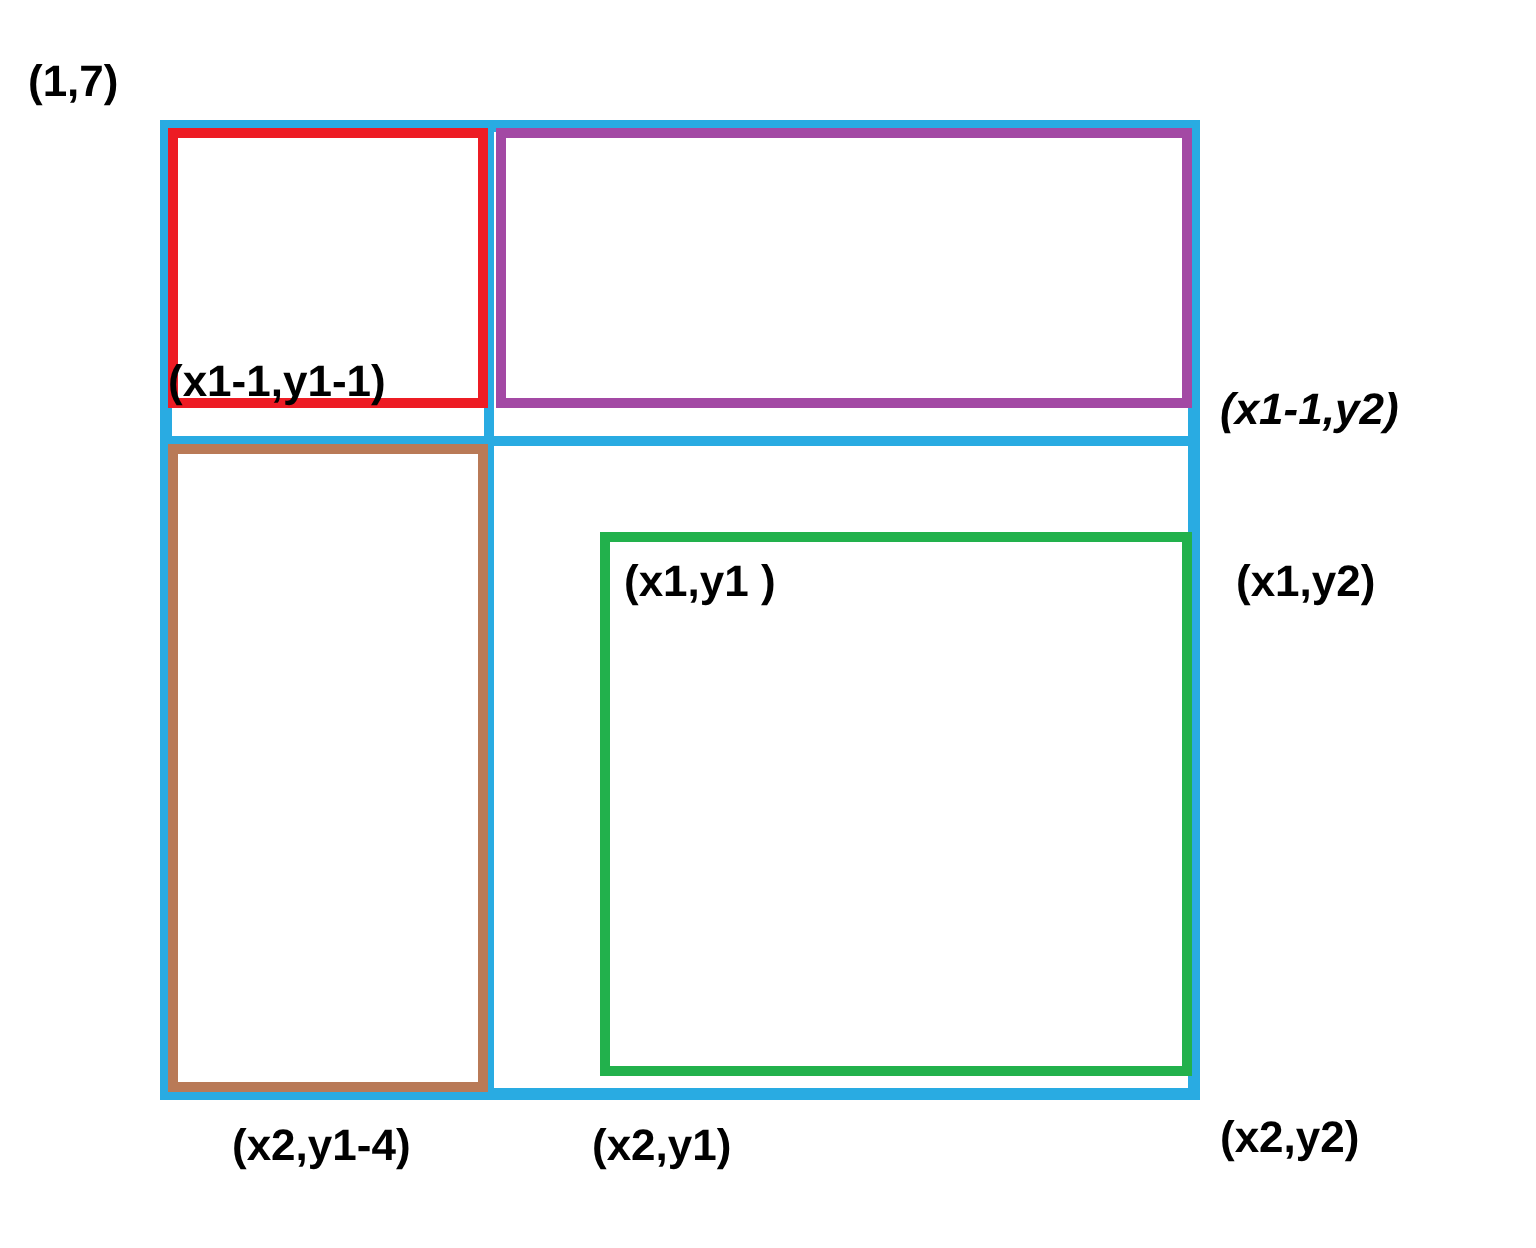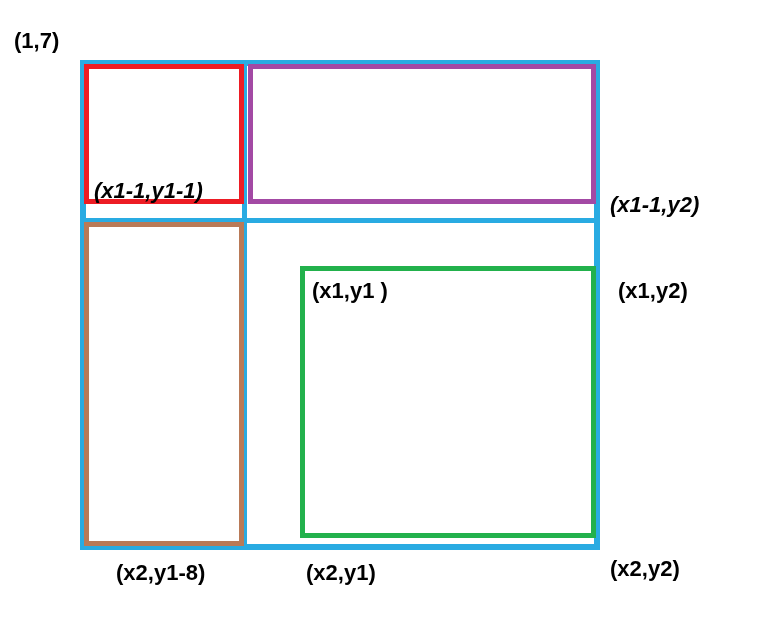--- a/index.html
+++ b/index.html
@@ -57,25 +57,25 @@
 <div class="rect red-box" style="left:84px; top:64px; width:160px; height:140px;"></div>
 
 <div class="rect purple-box" style="left:248px; top:64px; width:348px; height:140px;"></div>
 
 <div class="rect brown-box" style="left:84px; top:222px; width:160px; height:324px;"></div>
 
 <div class="rect green-box" style="left:300px; top:266px; width:296px; height:272px;"></div>
 
 <div class="label" style="left:14px; top:28px;">(1,7)</div>
 
-<div class="label" style="left:94px; top:178px;font-style:italic;">(x1-1,y1-1)</div>
+<div class="label" style="left:84px; top:178px;">(x1-1,y1-1)</div>
 
 <div class="label" style="left:610px; top:192px;font-style:italic;">(x1-1,y2)</div>
 
 <div class="label" style="left:312px; top:278px;">(x1,y1 )</div>
 
 <div class="label" style="left:618px; top:278px;">(x1,y2)</div>
 
-<div class="label" style="left:116px; top:560px;">(x2,y1-8)</div>
+<div class="label" style="left:116px; top:560px;">(x2,y1-4)</div>
 
-<div class="label" style="left:306px; top:560px;">(x2,y1)</div>
+<div class="label" style="left:296px; top:560px;">(x2,y1)</div>
 
 <div class="label" style="left:610px; top:556px;text-align:right;">(x2,y2)</div>
 
 </body></html>

